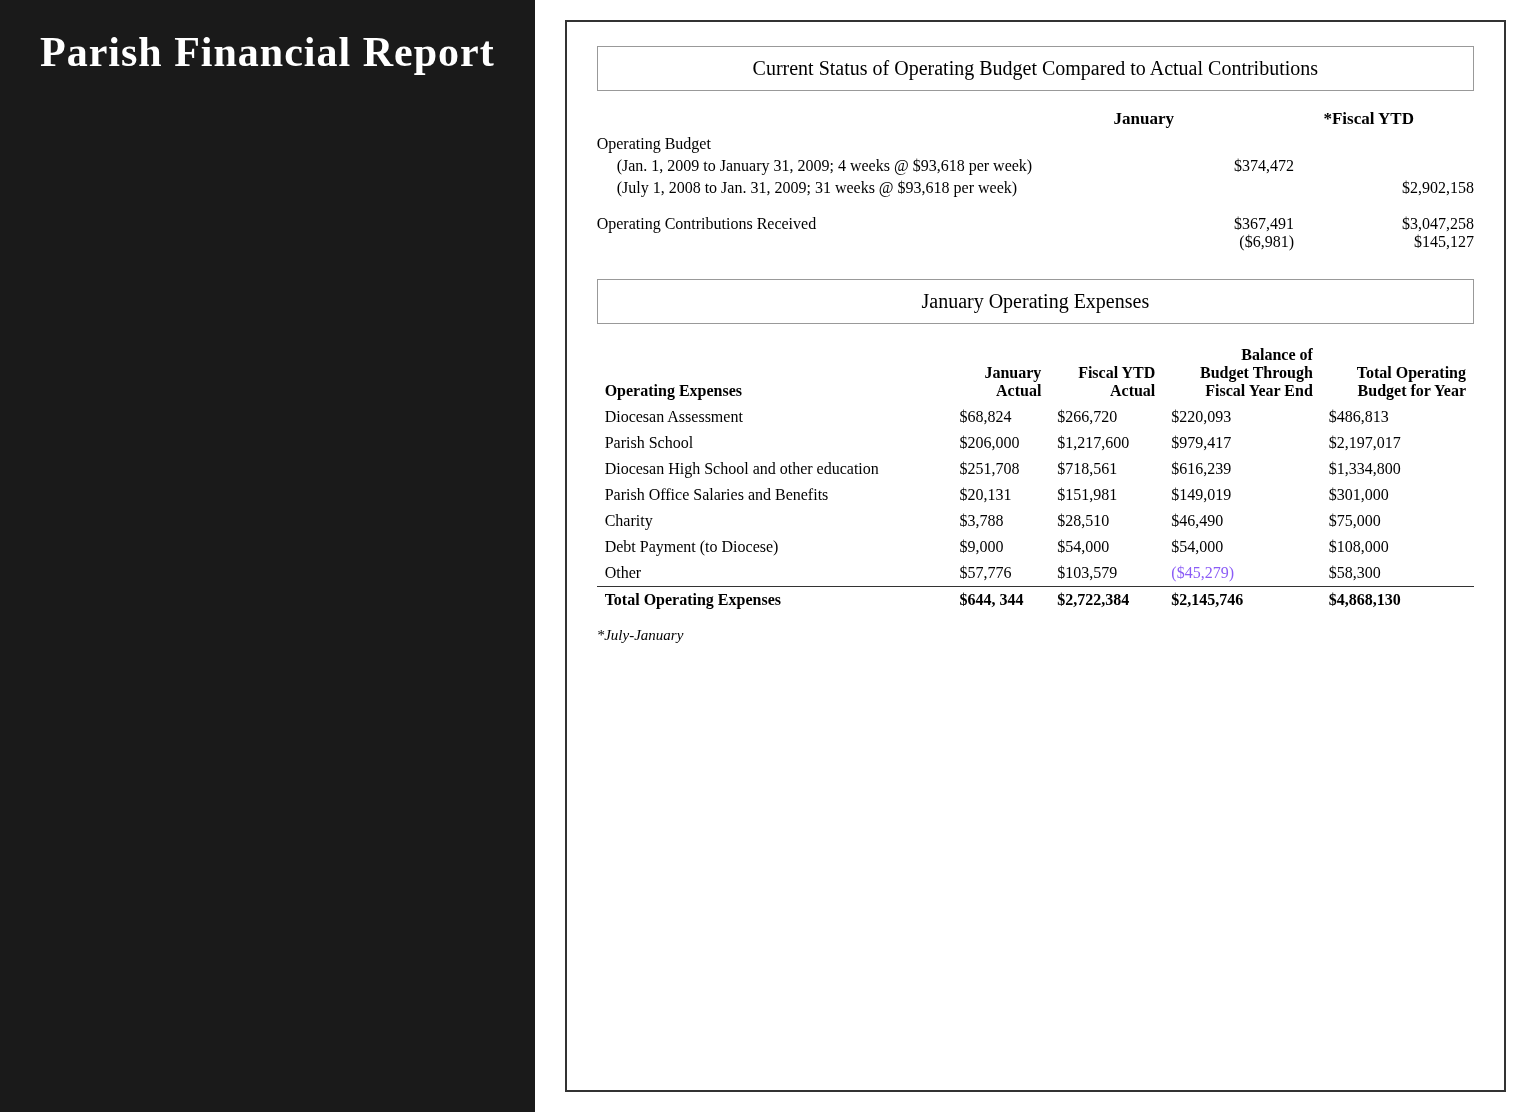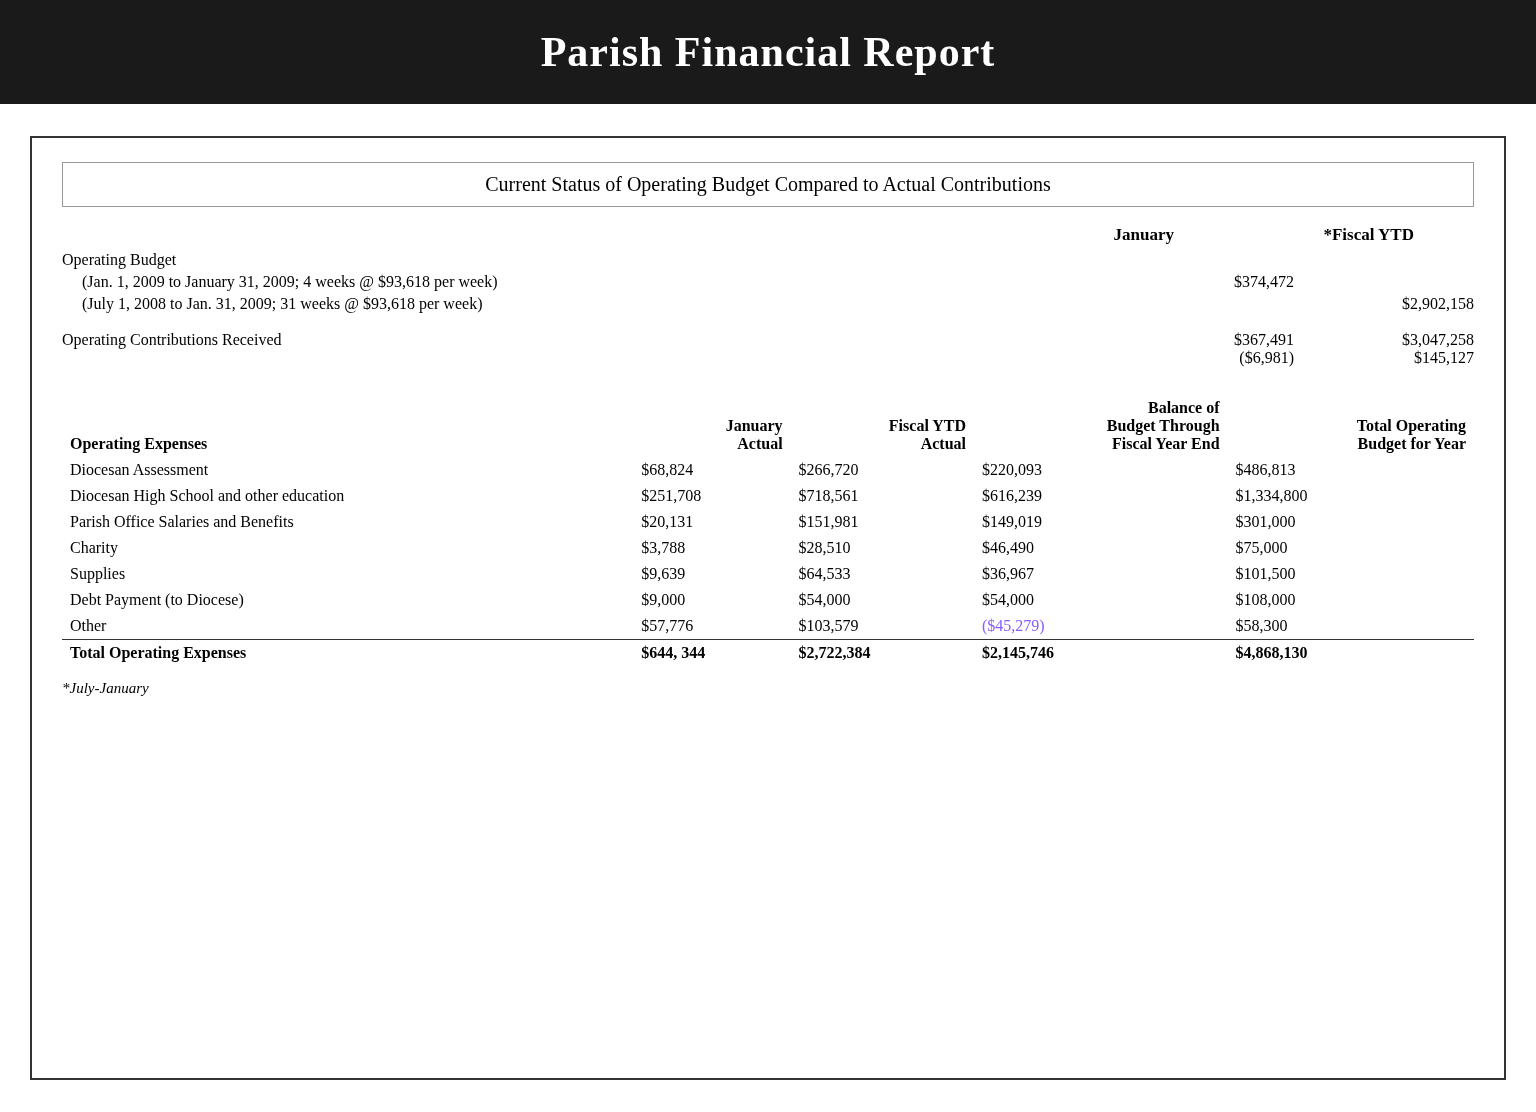--- a/index.html
+++ b/index.html
@@ -11,36 +11,36 @@
       display: flex;
       align-items: flex-start;
       justify-content: center;
       padding: 0;
     }
     .outer-wrapper {
       width: 1536px;
       min-height: 1112px;
       background: #fff;
       display: flex;
-      flex-direction: column;
+      flex-direction: row;
     }
     .report-header {
       background: #1a1a1a;
       color: #fff;
       text-align: center;
       padding: 28px 40px;
     }
     .report-header h1 {
       font-size: 42px;
       font-weight: bold;
       letter-spacing: 1px;
     }
     .report-body {
       border: 2px solid #333;
-      margin: 32px 30px;
+      margin: 20px 30px;
       padding: 24px 30px 20px 30px;
       flex: 1;
     }
     
     .section-title-box {
       border: 1px solid #999;
       text-align: center;
       padding: 10px 20px;
       margin-bottom: 18px;
       font-size: 20px;
@@ -170,20 +170,21 @@
           <div class="red">($6,981)</div>
         </div>
         <div class="budget-val">
           <div>$3,047,258</div>
           <div>$145,127</div>
         </div>
       </div>
     </div>
 
     <div class="bottom-section">
+      <div class="section-title-box">January Operating Expenses</div>
 
       <table class="expenses-table">
         <thead>
           <tr>
             <th class="left">
               <span>Operating Expenses</span>
             </th>
             <th style="white-space:pre-line;"><span>January
 Actual</span></th>
             <th style="white-space:pre-line;"><span>Fiscal YTD
@@ -197,46 +198,46 @@
         </thead>
         <tbody id="expenses-tbody">
         <tr>
               <td class="left">Diocesan Assessment</td>
               <td>$68,824</td>
               <td>$266,720</td>
               <td>$220,093</td>
               <td>$486,813</td>
             </tr>
             <tr>
+              <td class="left">Parish School</td>
+              <td>$206,000</td>
+              <td>$1,217,600</td>
+              <td>$979,417</td>
+              <td>$2,197,017</td>
+            </tr>
+            <tr>
               <td class="left">Diocesan High School and other education</td>
               <td>$251,708</td>
               <td>$718,561</td>
               <td>$616,239</td>
               <td>$1,334,800</td>
             </tr>
             <tr>
               <td class="left">Parish Office Salaries and Benefits</td>
               <td>$20,131</td>
               <td>$151,981</td>
               <td>$149,019</td>
               <td>$301,000</td>
             </tr>
             <tr>
               <td class="left">Charity</td>
               <td>$3,788</td>
               <td>$28,510</td>
               <td>$46,490</td>
               <td>$75,000</td>
-            </tr>
-            <tr>
-              <td class="left">Supplies</td>
-              <td>$9,639</td>
-              <td>$64,533</td>
-              <td>$36,967</td>
-              <td>$101,500</td>
             </tr>
             <tr>
               <td class="left">Debt Payment (to Diocese)</td>
               <td>$9,000</td>
               <td>$54,000</td>
               <td>$54,000</td>
               <td>$108,000</td>
             </tr>
             <tr>
               <td class="left">Other</td>

